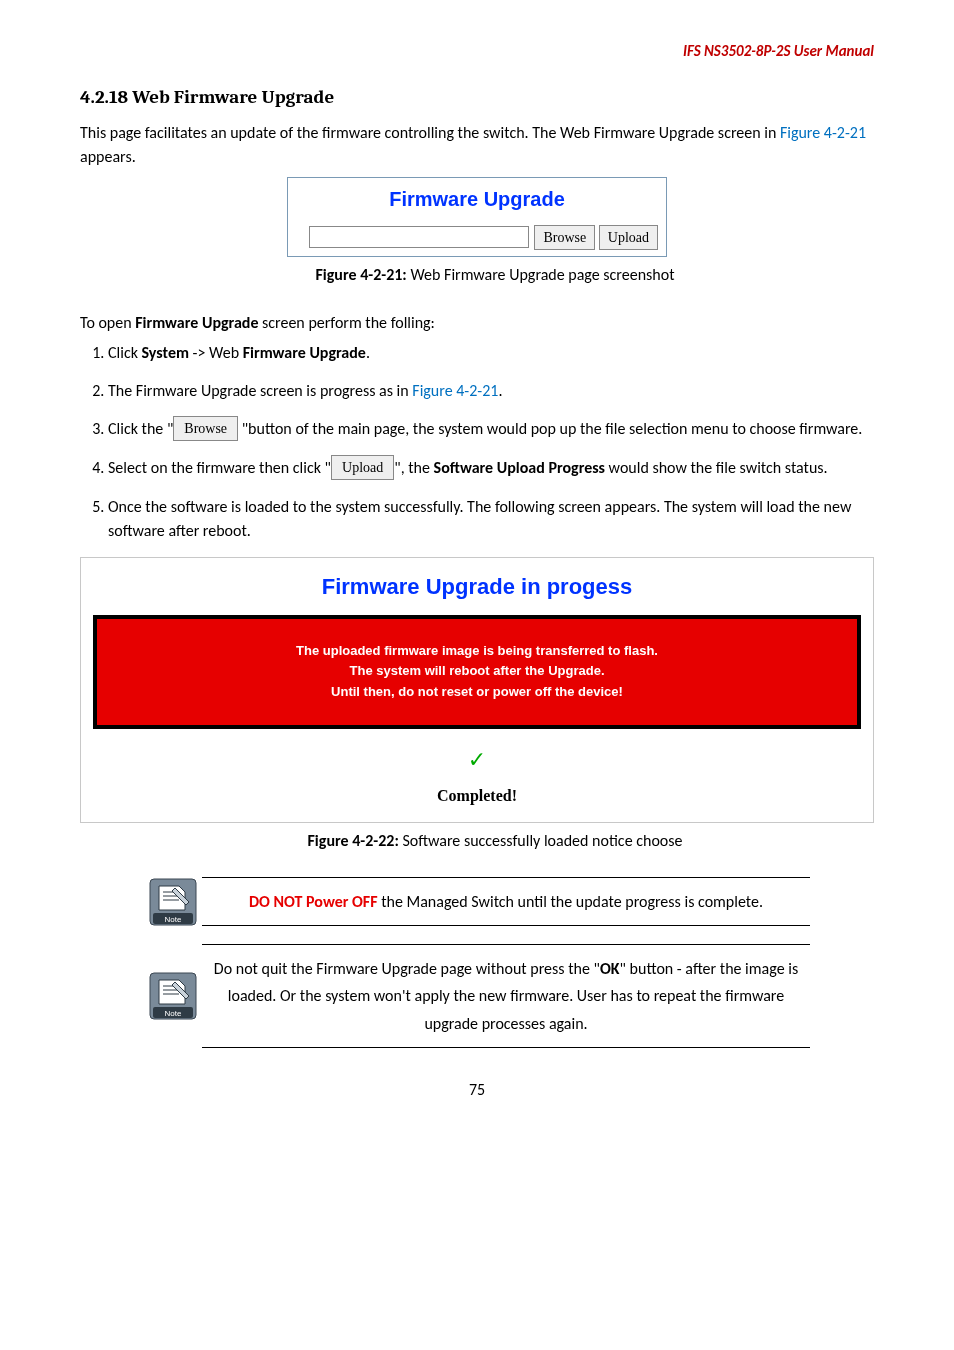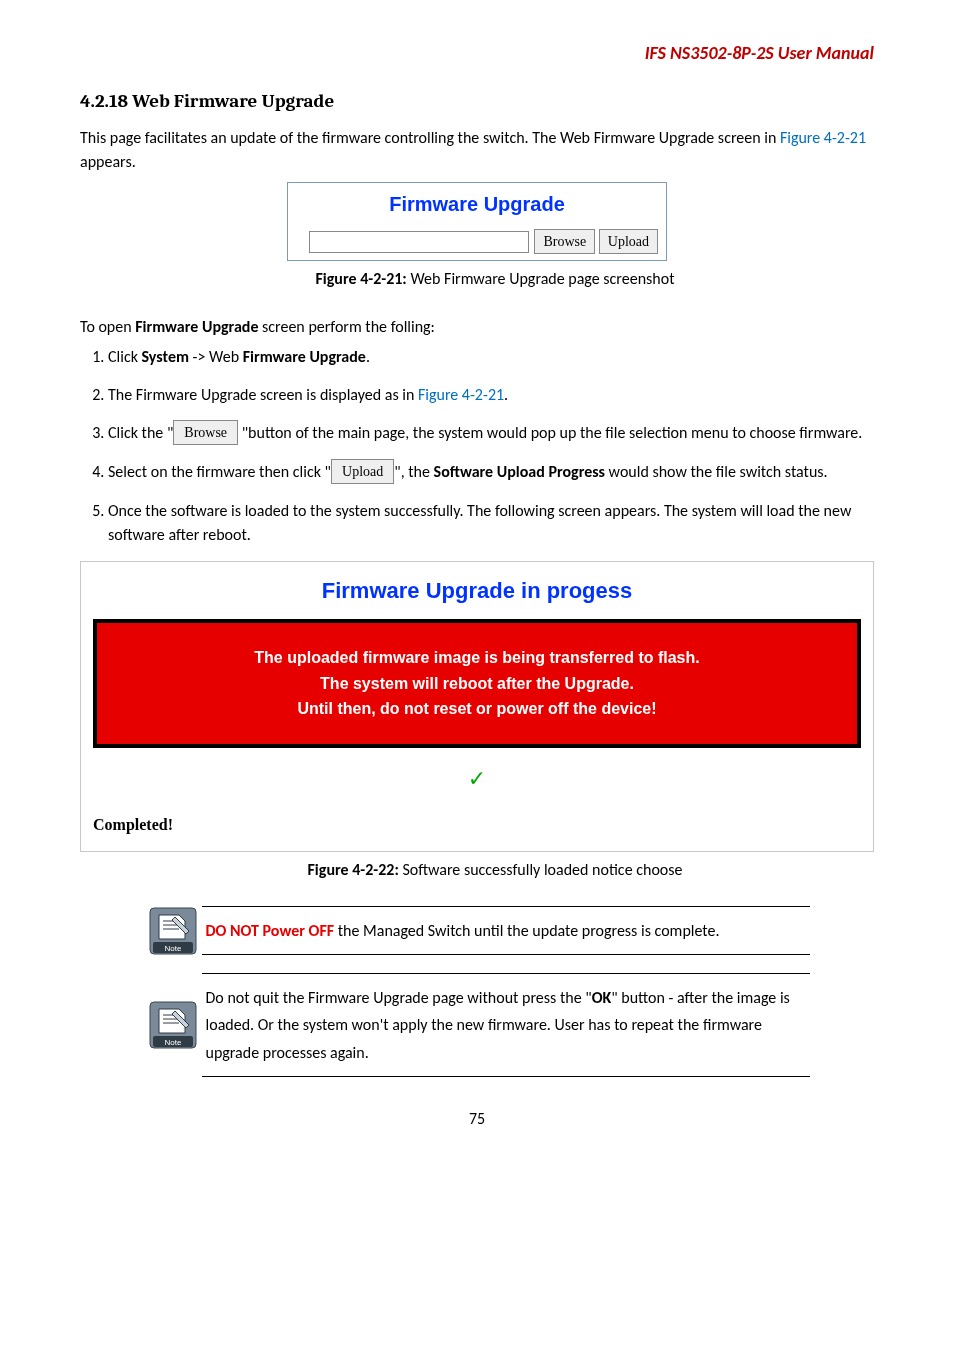--- a/index.html
+++ b/index.html
@@ -11,21 +11,21 @@
     color: #000;
     background: #fff;
     font-size: 16px;
     line-height: 1.5;
   }
   .header-right {
     text-align: right;
     color: #c00000;
     font-weight: bold;
     font-style: italic;
-    font-size: 18px;
+    font-size: 15px;
     margin-bottom: 20px;
     font-family: Calibri, Arial, sans-serif;
   }
   h2 {
     font-family: Cambria, Georgia, serif;
     font-size: 19px;
     font-weight: bold;
     color: #000;
     margin-bottom: 10px;
   }
@@ -92,55 +92,56 @@
     margin-bottom: 12px;
   }
   .warn-outer {
     background: #e60000;
     border: 4px solid #000;
     padding: 22px 18px;
     text-align: center;
     color: #fff;
     font-family: Arial, sans-serif;
     font-weight: bold;
-    font-size: 16px;
+    font-size: 13px;
     line-height: 1.6;
   }
   .check {
     color: #0a0;
     font-size: 22px;
     text-align: center;
     margin-top: 14px;
   }
   .completed {
-    text-align: left;
+    text-align: center;
     font-family: "Times New Roman", serif;
     font-weight: bold;
     font-size: 16px;
-    margin-top: 18px;
+    margin-top: 8px;
   }
   .note-table {
     display: flex;
     align-items: stretch;
     margin: 18px auto 0 auto;
     width: 84%;
   }
   .note-icon {
     flex: 0 0 58px;
     display: flex;
     align-items: center;
     justify-content: center;
   }
   .note-body {
     flex: 1;
     border-top: 1px solid #000;
     border-bottom: 1px solid #000;
     padding: 10px 4px;
     font-size: 16px;
     line-height: 1.7;
+    text-align: center;
   }
   .red-bold { color: #e60000; font-weight: bold; }
   .page-num {
     text-align: center;
     font-size: 16px;
     margin-top: 30px;
   }
   .note-svg { width: 48px; height: 48px; }
 </style>
 </head>
@@ -171,21 +172,21 @@
 
 <p class="body">
   <span>To open </span><b>Firmware Upgrade</b><span> screen perform the folling:</span>
 </p>
 
 <ol class="main">
   <li>
     <span>Click </span><b>System</b><span> -&gt; Web </span><b>Firmware Upgrade</b><span>.</span>
   </li>
   <li>
-    <span>The Firmware Upgrade screen is displayed as in </span><span class="blue-link">Figure 4-2-21</span><span>.</span>
+    <span>The Firmware Upgrade screen is progress as in </span><span class="blue-link">Figure 4-2-21</span><span>.</span>
   </li>
   <li>
     <span>Click the "</span><span class="inline-btn">Browse</span><span> "button of the main page, the system would pop up the file selection menu to choose firmware.</span>
   </li>
   <li>
     <span>Select on the firmware then click "</span><span class="inline-btn">Upload</span><span>", the </span><b>Software Upload Progress</b><span> would show the file switch status.</span>
   </li>
   <li>
     <span>Once the software is loaded to the system successfully. The following screen appears. The system will load the new software after reboot.</span>
   </li>

